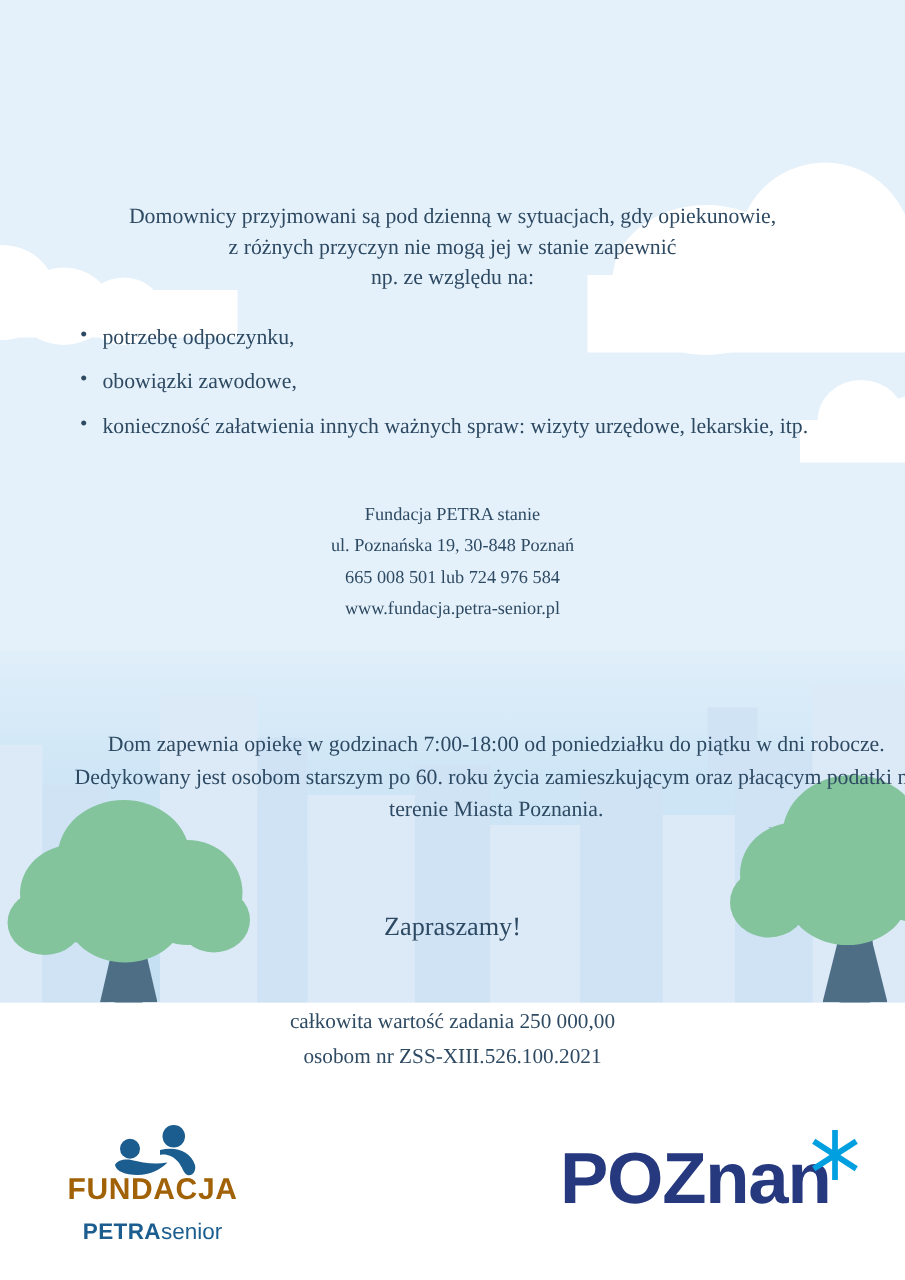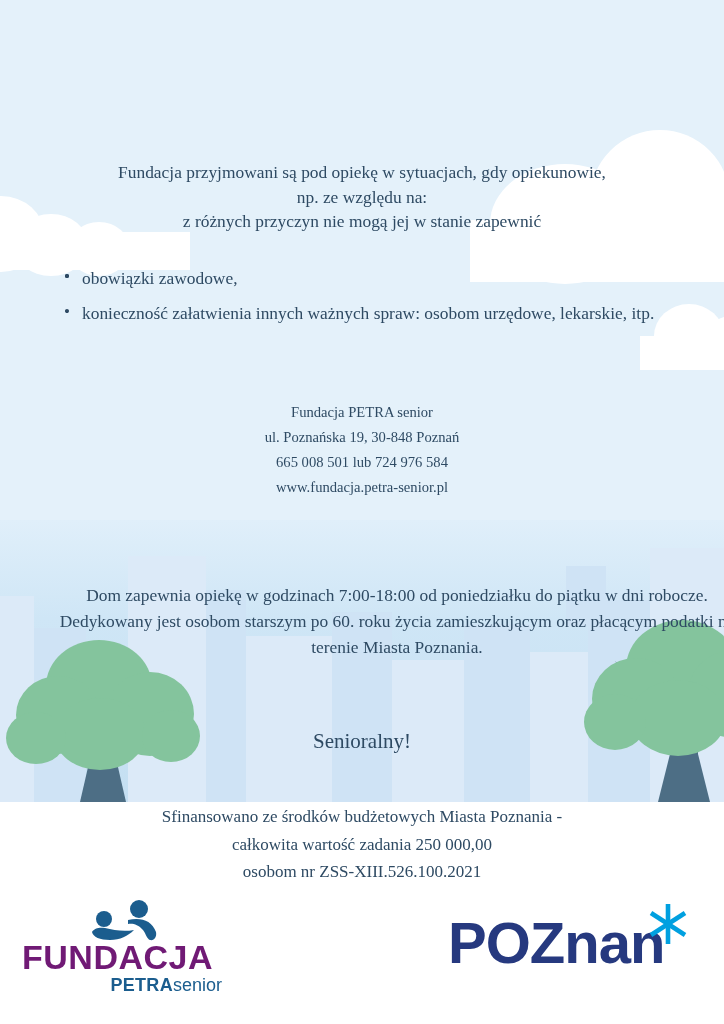--- a/index.html
+++ b/index.html
@@ -59,24 +59,24 @@
   #bullets li{position:relative;margin:0 0 9px 0;}
   #bullets li .bull{position:absolute;left:-18px;top:-1px;font-size:17px;}
   #contact{top:400px;font-size:14.6px;line-height:1.72;}
   #hours{top:582px;font-size:17.4px;padding:0 22px;box-sizing:border-box;line-height:1.5;margin-left:35px;}
   #invite{top:727px;font-size:21px;}
   #funding{top:803px;font-size:17px;line-height:1.62;}
 
   
   #logo-fundacja{position:absolute;left:22px;top:900px;width:200px;height:100px;}
   #logo-fundacja .fmark{position:absolute;left:56px;top:0px;width:88px;height:42px;}
-  #logo-fundacja .word{position:absolute;left:0;top:40px;width:200px;
+  #logo-fundacja .word{position:absolute;left:0;top:40px;width:200px;text-align:center;
      font-family:"Liberation Sans","DejaVu Sans",sans-serif;
-     font-weight:bold;font-size:34px;letter-spacing:.5px;color:#701a75;line-height:1;}
-  #logo-fundacja .sub{position:absolute;left:0;top:76px;width:200px;text-align:right;
+     font-weight:bold;font-size:24px;letter-spacing:.5px;color:#a16207;line-height:1;}
+  #logo-fundacja .sub{position:absolute;left:0;top:76px;width:200px;text-align:center;
      font-family:"Liberation Sans","DejaVu Sans",sans-serif;font-size:18px;color:#1b5d8e;line-height:1;}
   #logo-fundacja .sub b{font-weight:bold;letter-spacing:.3px;}
   #logo-fundacja .sub i{font-style:normal;font-weight:normal;}
 
   
   #logo-poznan{position:absolute;left:448px;top:906px;width:248px;height:76px;}
   #logo-poznan .pz{position:absolute;left:0;top:8px;width:248px;
      font-family:"Liberation Sans","DejaVu Sans",sans-serif;
      font-size:58px;font-weight:bold;color:#26397f;letter-spacing:-1px;line-height:1;}
   #logo-poznan .star{position:absolute;right:6px;top:-4px;width:44px;height:44px;}
@@ -146,54 +146,54 @@
     <div class="leaf" style="left:42px;top:0px;width:112px;height:96px;"></div>
     <div class="leaf" style="left:8px;top:38px;width:88px;height:82px;"></div>
     <div class="leaf" style="left:104px;top:30px;width:94px;height:88px;"></div>
     <div class="leaf" style="left:46px;top:60px;width:96px;height:76px;"></div>
     <div class="leaf" style="left:0px;top:74px;width:62px;height:56px;"></div>
 
   </div>
 
 
   <div class="txt" id="reasons">
-    <div>Fundacja przyjmowani są pod opiekę w sytuacjach, gdy opiekunowie,</div>
+    <div>Domownicy przyjmowani są pod dzienną w sytuacjach, gdy opiekunowie,</div>
+    <div>z różnych przyczyn nie mogą jej w stanie zapewnić</div>
     <div>np. ze względu na:</div>
-    <div>z różnych przyczyn nie mogą jej w stanie zapewnić</div>
   </div>
 
   <div id="bullets">
     <ul>
       <li>
         <span class="bull">•</span>
+        <span>potrzebę odpoczynku,</span>
       </li>
       <li>
         <span class="bull">•</span>
         <span>obowiązki zawodowe,</span>
       </li>
       <li>
         <span class="bull">•</span>
-        <span>konieczność załatwienia innych ważnych spraw: osobom urzędowe, lekarskie, itp.</span>
+        <span>konieczność załatwienia innych ważnych spraw: wizyty urzędowe, lekarskie, itp.</span>
       </li>
     </ul>
   </div>
 
   <div class="txt" id="contact">
-    <div>Fundacja PETRA senior</div>
+    <div>Fundacja PETRA stanie</div>
     <div>ul. Poznańska 19, 30-848 Poznań</div>
     <div>665 008 501 lub 724 976 584</div>
     <div>www.fundacja.petra-senior.pl</div>
   </div>
 
   <div class="txt" id="hours">Dom zapewnia opiekę w godzinach 7:00-18:00 od poniedziałku do piątku w dni robocze. Dedykowany jest osobom starszym po 60. roku życia zamieszkującym oraz płacącym podatki na terenie Miasta Poznania.</div>
 
-  <div class="txt" id="invite">Senioralny!</div>
+  <div class="txt" id="invite">Zapraszamy!</div>
 
   <div class="txt" id="funding">
-    <div>Sfinansowano  ze środków budżetowych Miasta Poznania -</div>
     <div>całkowita wartość zadania 250 000,00</div>
     <div>osobom nr ZSS-XIII.526.100.2021</div>
   </div>
 
   <div id="logo-fundacja">
     <svg class="fmark" viewBox="0 0 88 42">
       <circle cx="61" cy="9" r="9" fill="#1b5d8e"></circle>
       <path d="M50 20 C62 17 74 20 78 32 C79 37 76 41 72 40 C69 39 68 34 65 30 C60 24 54 23 50 24 Z" fill="#1b5d8e"></path>
       <circle cx="26" cy="19" r="8" fill="#1b5d8e"></circle>
       <path d="M14 32 C16 28 22 27 27 28 C36 30 45 32 56 30 C50 36 42 40 32 40 C22 40 15 37 14 32 Z" fill="#1b5d8e"></path>

